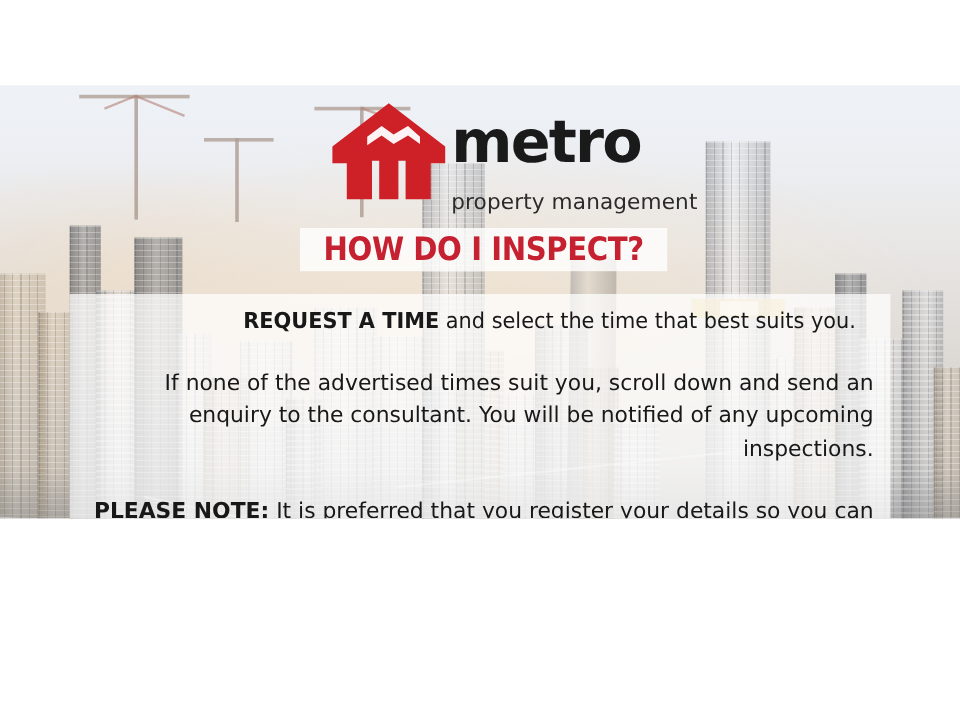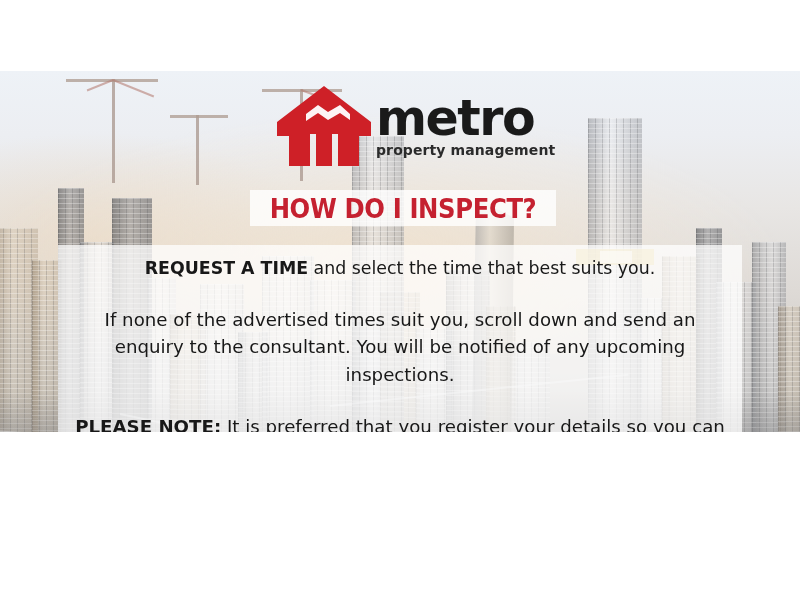--- a/index.html
+++ b/index.html
@@ -144,25 +144,25 @@
   .logo-word {
     font-family: "DejaVu Sans", sans-serif;
     font-weight: bold;
     font-size: 49px;
     line-height: 0.94;
     letter-spacing: -1.5px;
     color: #1a1a1a;
   }
   .logo-sub {
     font-family: "DejaVu Sans", sans-serif;
-    font-weight: bold;
-    font-size: 14px;
+    font-weight: normal;
+    font-size: 18px;
     letter-spacing: 0.1px;
     color: #2b2b2b;
-    margin-top: 0;
+    margin-top: 16px;
     white-space: nowrap;
   }
 
   
   .headline-band {
     position: absolute;
     left: 250px;
     top: 190px;
     width: 306px;
     height: 36px;
@@ -197,21 +197,21 @@
     background: rgba(255,255,255,0.74);
   }
   .copy {
     position: absolute;
     left: 58px;
     top: 245px;
     width: 684px;
     height: 263px;
     padding: 9px 14px 0 14px;
     box-sizing: border-box;
-    text-align: center;
+    text-align: right;
     font-family: "DejaVu Sans", sans-serif;
     font-size: 18.2px;
     line-height: 1.52;
     color: #181818;
   }
   .copy p { margin: 0; }
   .copy p + p { margin-top: 24px; }
   .copy b { font-weight: bold; }
   .copy .squeeze {
     display: block;

